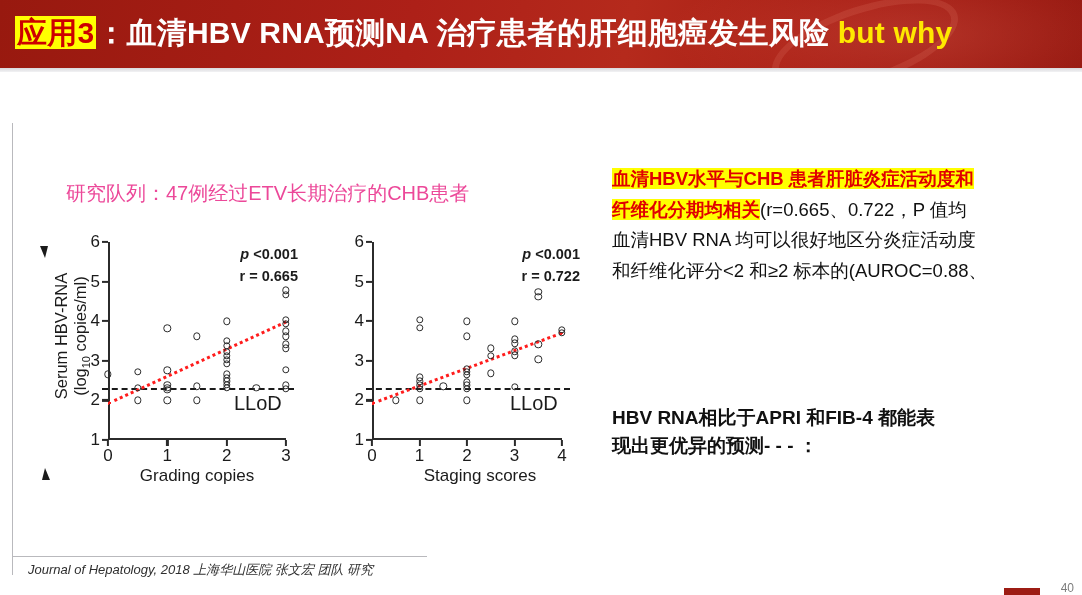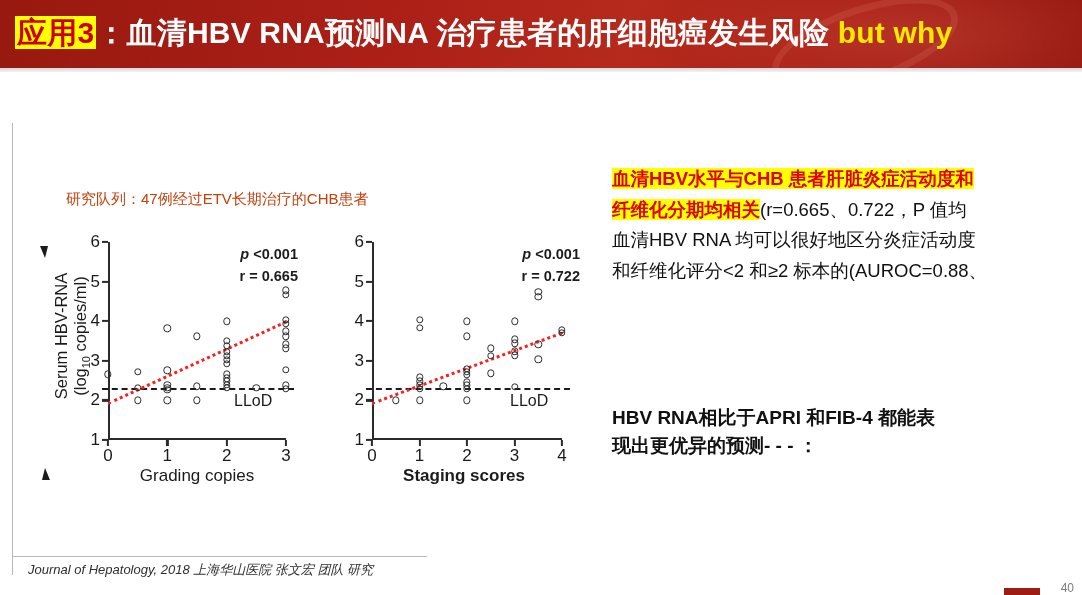--- a/index.html
+++ b/index.html
@@ -61,22 +61,22 @@
   .content-frame{
     position:absolute;left:12px;top:123px;width:1058px;height:452px;
     border-left:1px solid #b9b9bd;
   }
   .footer-rule{
     position:absolute;left:12px;top:556px;width:415px;height:1px;background:#b9b9bd;
   }
 
   
   .cohort-text{
-    position:absolute;left:66px;top:190px;
-    font-size:15px;color:#c2410c;white-space:nowrap;
+    position:absolute;left:66px;top:180px;
+    font-size:20px;color:#ec4899;white-space:nowrap;
   }
 
   
   .figure{
     position:absolute;left:34px;top:228px;width:560px;height:266px;
   }
   .plot{position:absolute;top:0;height:266px;}
   .plot-left{left:0;width:282px;}
   .plot-right{left:274px;width:286px;}
 
@@ -123,21 +123,21 @@
 
   .dot{
     position:absolute;width:7.4px;height:7.4px;border:1.5px solid #2b2b2b;border-radius:50%;
     background:transparent;box-sizing:border-box;
     transform:translate(-50%,-50%);
   }
   .lod-line{
     position:absolute;height:0;border-top:2.2px dashed #1b1b1b;
   }
   .lod-lbl{
-    position:absolute;font-size:16px;color:#1b1b1b;white-space:nowrap;text-align:center;
+    position:absolute;font-size:20px;color:#1b1b1b;white-space:nowrap;text-align:center;
   }
   .trend{
     position:absolute;height:0;border-top:3.4px dotted #ff1c1c;
     transform-origin:0 50%;
   }
   .nib{
     position:absolute;width:0;height:0;
     border-left:5px solid transparent;border-right:3px solid transparent;
     border-top:12px solid #1b1b1b;
   }
@@ -335,21 +335,21 @@
           <div class="dot" style="left: 230.25px; top: 68.648px;"></div>
           <div class="dot" style="left: 230.25px; top: 116.168px;"></div>
           <div class="dot" style="left: 230.25px; top: 131.216px;"></div>
           <div class="dot" style="left: 254px; top: 101.912px;"></div>
           <div class="dot" style="left: 254px; top: 105.08px;"></div>
         </div>
 
       <div class="stat-note" style="right:14px;top:18px;"><span class="pit">p</span> <span class="rb">&lt;0.001</span></div>
       <div class="stat-note" style="right:14px;top:40px;"><span class="rb">r = 0.722</span></div>
 
-      <div class="xlabel" style="left:156px;top:238px;font-weight:bold;">Staging scores</div>
+      <div class="xlabel" style="left:172px;top:238px;">Staging scores</div>
     </div>
   </div>
 
   <div class="right-col">
     <div class="para">
       <span class="ln"><span class="hl-blk">血清HBV水平与CHB 患者肝脏炎症活动度和</span></span>
       <span class="ln"><span class="hl-blk">纤维化分期均相关</span><span>(r=0.665、0.722，P 值均</span></span>
       <span class="ln">血清HBV RNA 均可以很好地区分炎症活动度</span>
       <span class="ln">和纤维化评分&lt;2 和≥2 标本的(AUROC=0.88、</span>
     </div>

